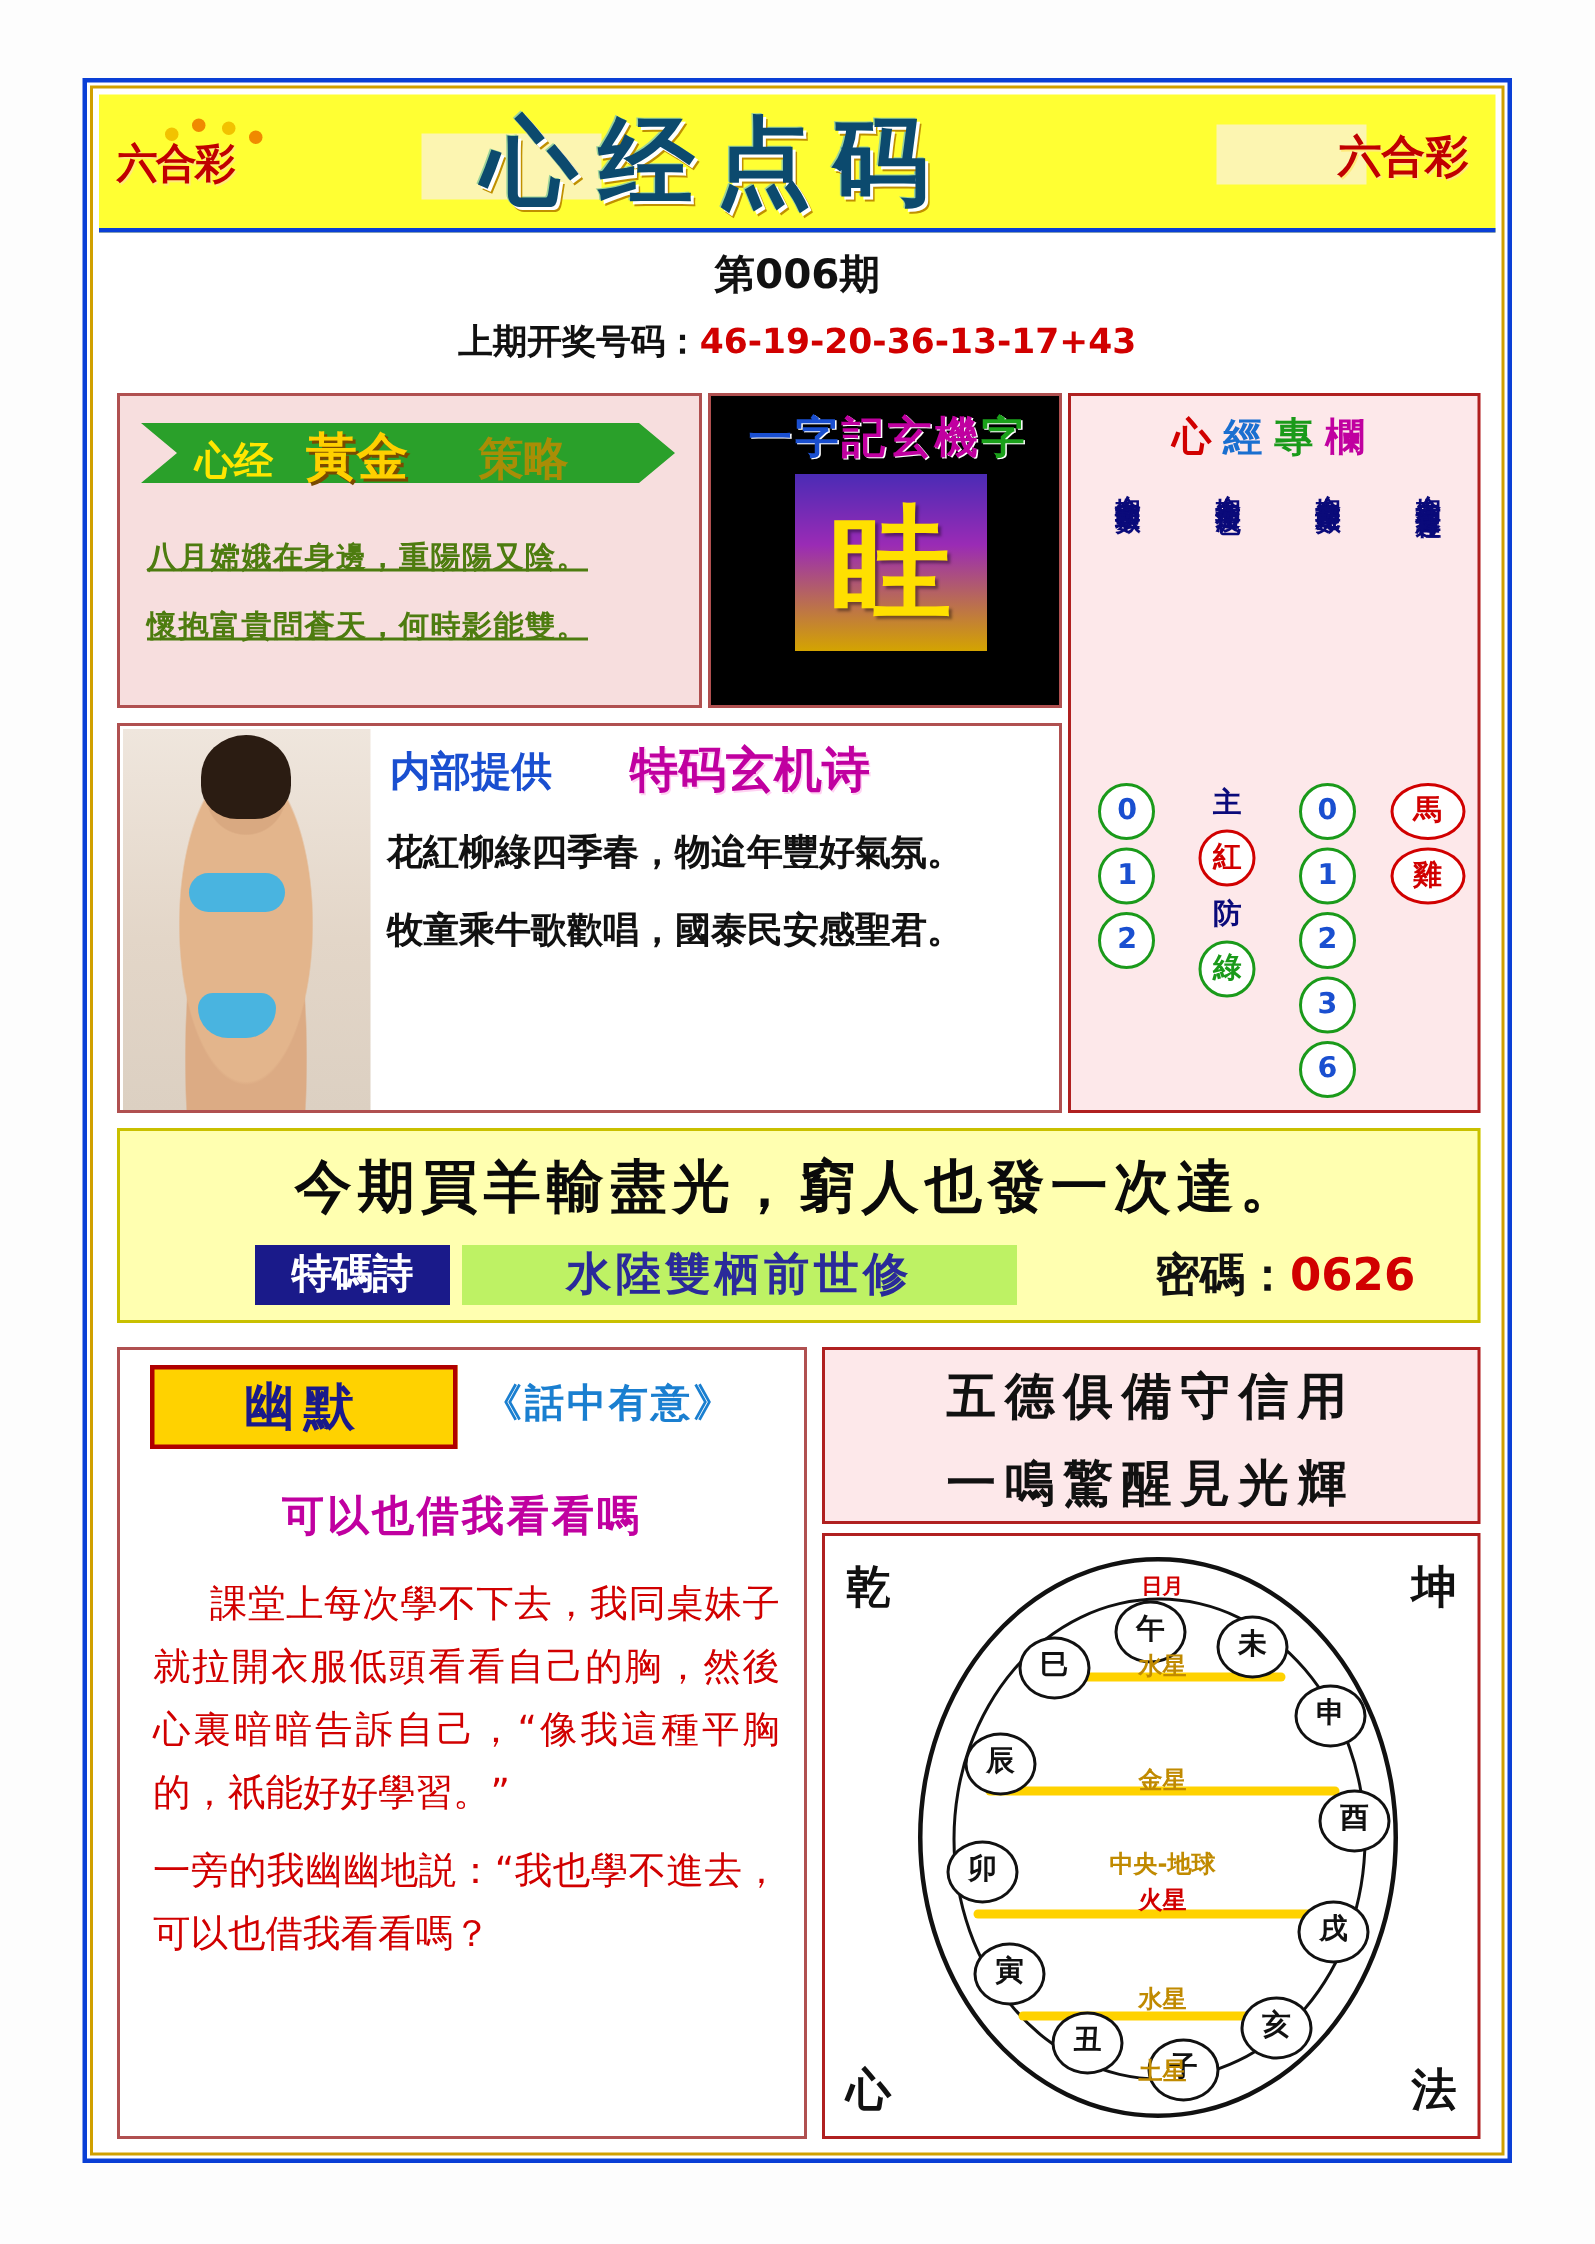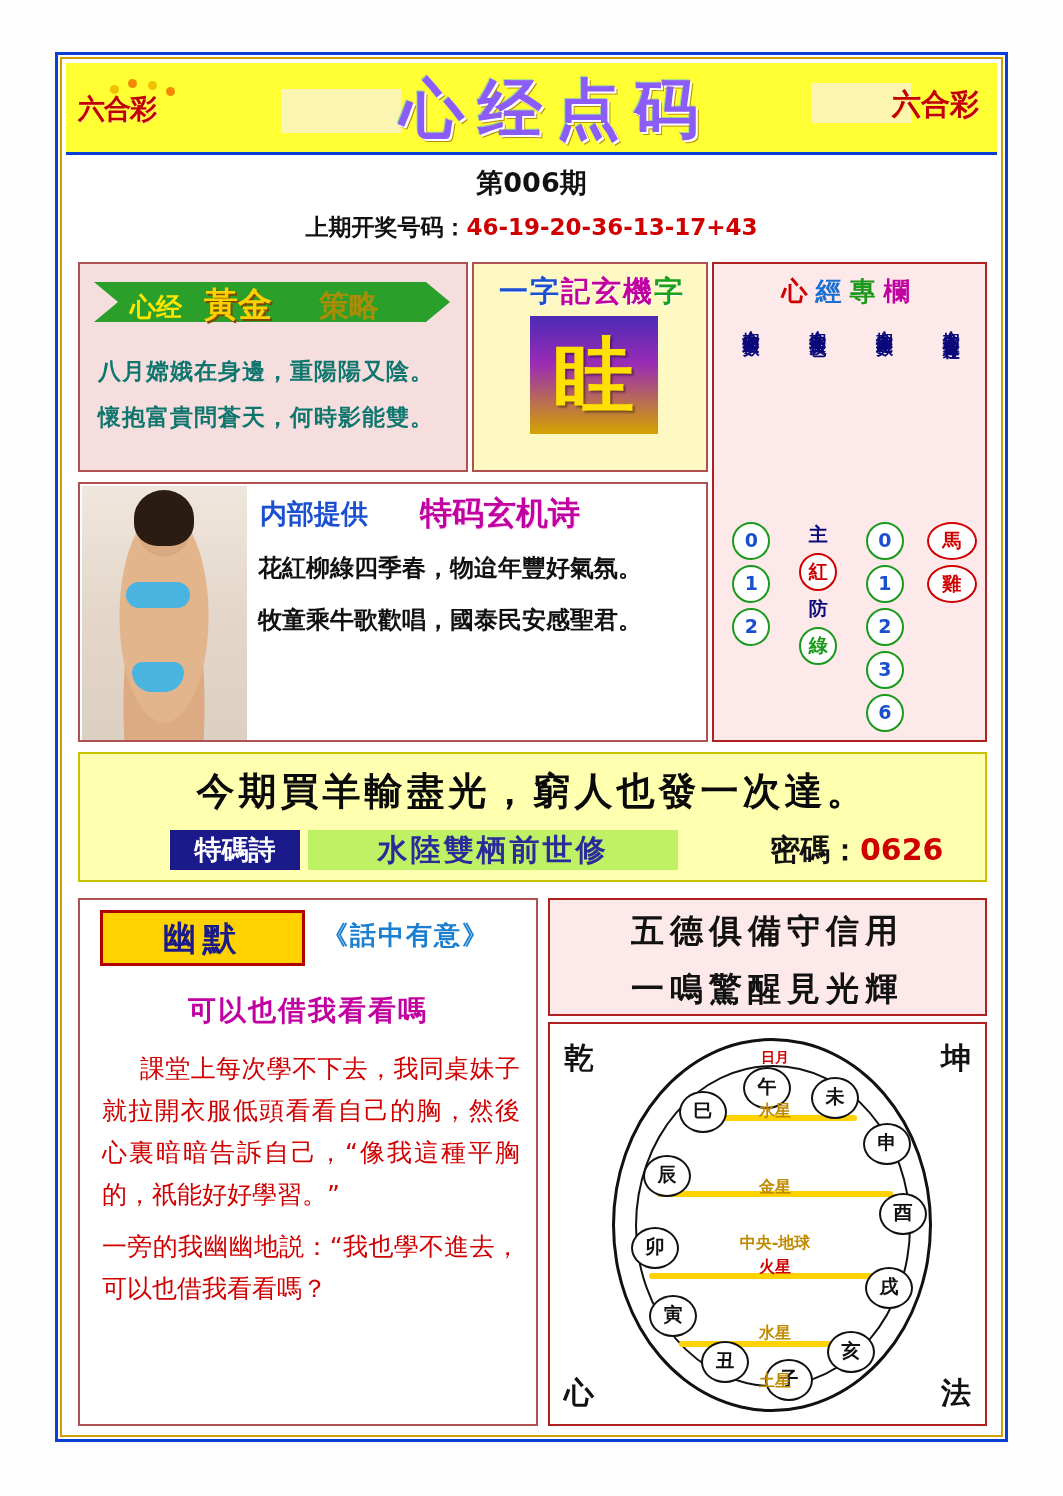--- a/index.html
+++ b/index.html
@@ -53,24 +53,23 @@
     position:absolute;left:0;top:14px;width:120px;
     font-family:"DejaVu Sans",sans-serif;
     font-size:27px;font-weight:bold;color:#c00000;
     letter-spacing:-1px;
     text-shadow:1px 1px 0 #ffe97a;
   }
   .title-main{
     position:absolute;left:255px;top:8px;width:470px;height:76px;
     font-size:64px;font-weight:bold;
     font-family:"DejaVu Sans",sans-serif;
-    color:#8b5cf6;
+    color:#0c4a6e;
     letter-spacing:14px;
     line-height:76px;
-    text-align:center;
     text-shadow:
       2px 2px 0 #ffffff,
       3px 3px 0 #c09000,
      -1px -1px 0 #9ad29a;
   }
   .title-shadow-box{
     position:absolute;left:215px;top:26px;width:120px;height:44px;
     background:#fbf3c8;opacity:.85;
   }
   .title-shadow-box2{
@@ -119,29 +118,30 @@
     color:#ffd000;font-family:"DejaVu Sans",sans-serif;
     text-shadow:2px 2px 0 #7a4a00;
   }
   .ribbon .t3{
     position:absolute;left:225px;top:10px;font-size:30px;font-weight:bold;
     color:#c08a00;font-family:"DejaVu Sans",sans-serif;
     opacity:.85;
   }
   .poem-gold{
     position:absolute;left:18px;top:84px;width:356px;
-    font-size:23px;line-height:46px;color:#0f766e;font-weight:bold;
+    font-size:20px;line-height:46px;color:#4d7c0f;font-weight:bold;
     font-family:"DejaVu Serif","Liberation Serif",serif;
     letter-spacing:1px;
+    text-decoration:underline;
   }
 
   
   .box-word{
     position:absolute;left:472px;top:262px;width:236px;height:210px;
-    background:#fef9c3;border:2px solid #b05050;box-sizing:border-box;
+    background:#000000;border:2px solid #b05050;box-sizing:border-box;
   }
   .word-title{
     position:absolute;left:6px;top:8px;width:224px;text-align:center;
     font-size:29px;font-weight:bold;
     font-family:"DejaVu Sans",sans-serif;
     color:#1a4fd0;
     text-shadow:1px 1px 0 #fff;
     letter-spacing:2px;
   }
   .word-title .c2{color:#c000a0;}

